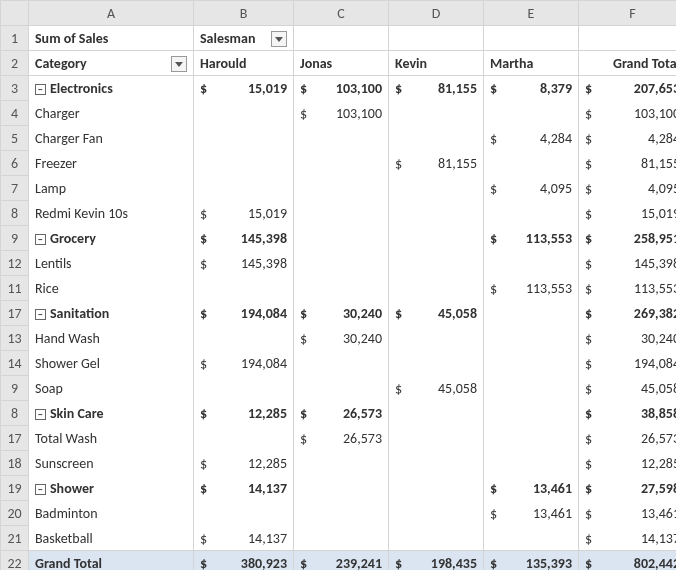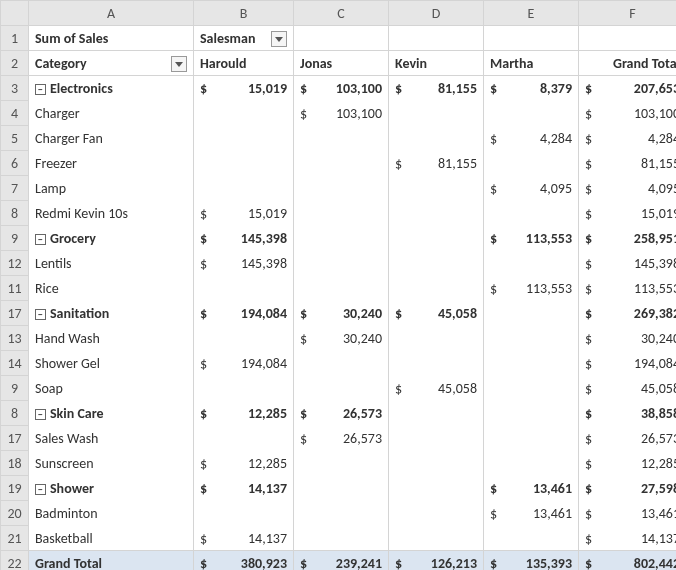--- a/index.html
+++ b/index.html
@@ -383,21 +383,21 @@
     <td></td>
     <td class="bold">
           <div class="cell">
             <span>$</span>
             <span>38,858</span>
           </div>
         </td>
   </tr>
   <tr class="no-sides">
     <th class="row-h">17</th>
-    <td class="indent2">Sales Wash</td>
+    <td class="indent2">Total Wash</td>
     <td></td>
     <td>
           <div class="cell">
             <span>$</span>
             <span>26,573</span>
           </div>
         </td>
     <td></td>
     <td></td>
     <td>
@@ -501,21 +501,21 @@
         </td>
     <td>
           <div class="cell">
             <span>$</span>
             <span>239,241</span>
           </div>
         </td>
     <td>
           <div class="cell">
             <span>$</span>
-            <span>126,213</span>
+            <span>198,435</span>
           </div>
         </td>
     <td>
           <div class="cell">
             <span>$</span>
             <span>135,393</span>
           </div>
         </td>
     <td>
           <div class="cell">

